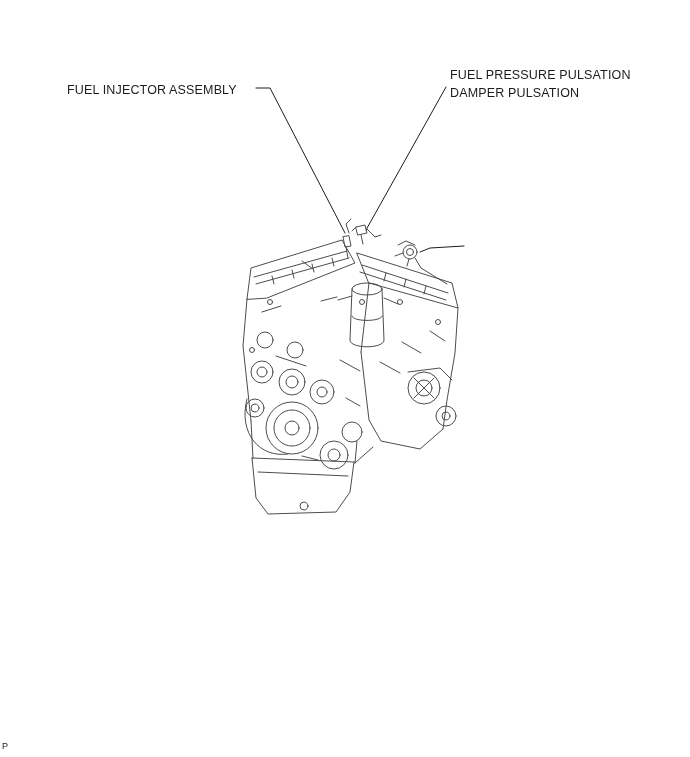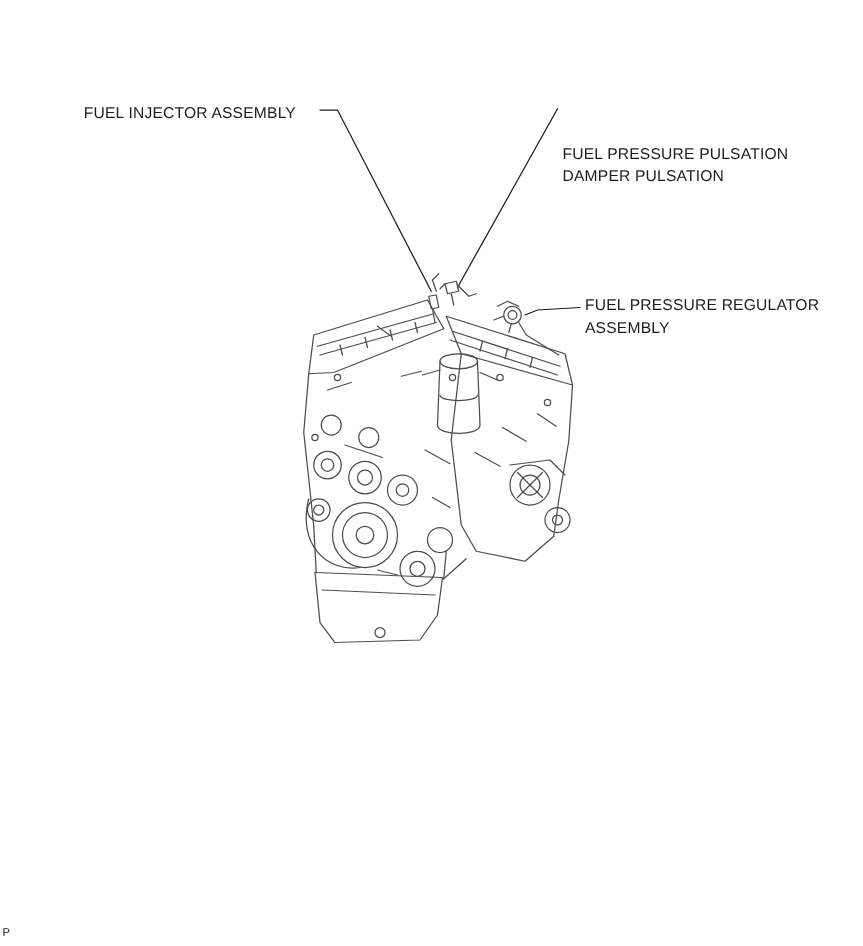--- a/index.html
+++ b/index.html
@@ -138,25 +138,21 @@
       <circle cx="400" cy="302" r="2.5"></circle>
       <circle cx="438" cy="322" r="2.5"></circle>
       <circle cx="362" cy="302" r="2.5"></circle>
     </g>
   </svg>
 
   <div class="label" style="left:67px; top:81px;text-align:center;">
     <div>FUEL INJECTOR ASSEMBLY</div>
   </div>
 
-  <div class="label" style="left:450px; top:66px;margin-top:48px;">
+  <div class="label" style="left:450px; top:66px;">
     <div>FUEL PRESSURE PULSATION</div>
     <div>DAMPER PULSATION</div>
   </div>
 
-  <div class="label" style="left:468px; top:235px;">
-    <div>FUEL PRESSURE REGULATOR</div>
-    <div>ASSEMBLY</div>
-  </div>
 
   <div class="footer-mark">P</div>
 
 </div>
 
 </body></html>

